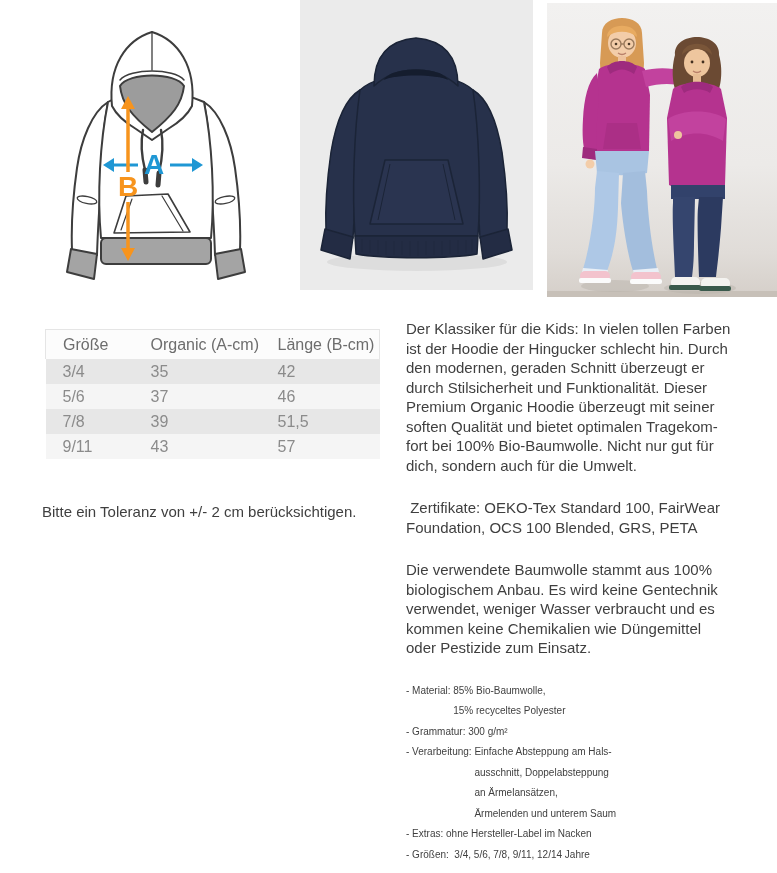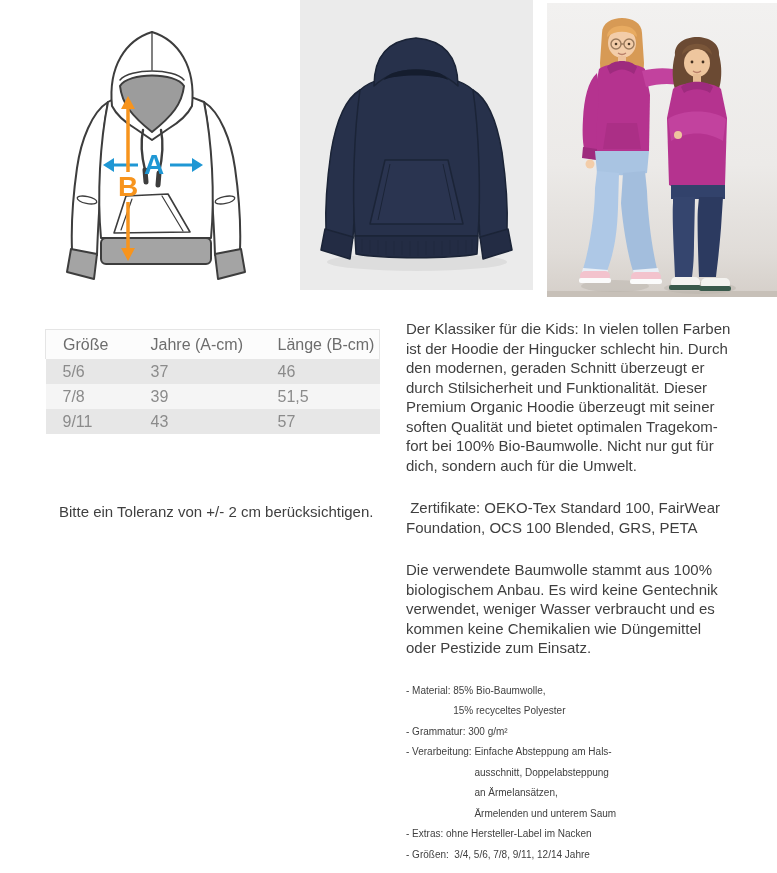--- a/index.html
+++ b/index.html
@@ -26,21 +26,21 @@
   }
   #size-table th:first-child{border-left:1px solid #e5e5e5;}
   #size-table th:last-child{border-right:1px solid #e5e5e5;}
   #size-table td{
     color:#8b8b8b;height:25px;padding:0 0 0 17px;
   }
   #size-table tbody tr:nth-child(odd){background:#e7e7e7;}
   #size-table tbody tr:nth-child(even){background:#f5f5f5;}
 
   #tolerance-note{
-    position:absolute;left:42px;top:503px;font-size:15px;color:#3f3f3f;margin-left:17px;
+    position:absolute;left:42px;top:503px;font-size:15px;color:#3f3f3f;
   }
 
   
   #description{
     position:absolute;left:406px;top:319px;width:371px;
     font-size:15px;line-height:19.5px;color:#3f3f3f;
   }
   #description p{margin:0 8px 23px 0;white-space:pre-wrap;}
   .specs{font-size:10px;line-height:20.5px;}
   .spec{display:grid;grid-template-columns:auto 1fr;}
@@ -207,25 +207,30 @@
 
 <table id="size-table">
   <colgroup>
       <col style="width:88px">
       <col style="width:127px">
       <col style="width:119px">
     </colgroup>
   <thead>
     <tr>
       <th>Größe</th>
-      <th>Jahre (A-cm)</th>
+      <th>Organic (A-cm)</th>
       <th>Länge (B-cm)</th>
     </tr>
   </thead>
   <tbody>
+    <tr>
+      <td>3/4</td>
+      <td>35</td>
+      <td>42</td>
+    </tr>
     <tr>
       <td>5/6</td>
       <td>37</td>
       <td>46</td>
     </tr>
     <tr>
       <td>7/8</td>
       <td>39</td>
       <td>51,5</td>
     </tr>

